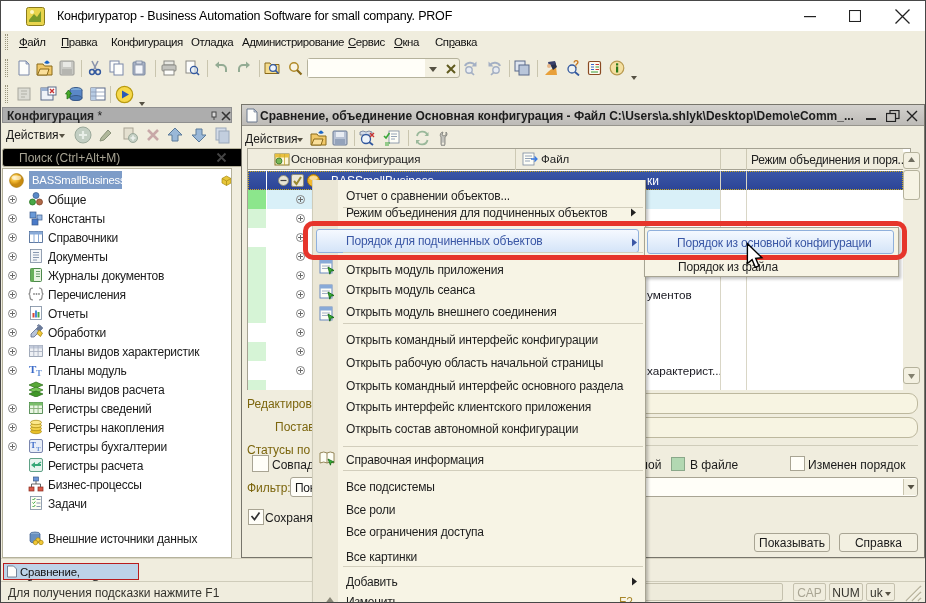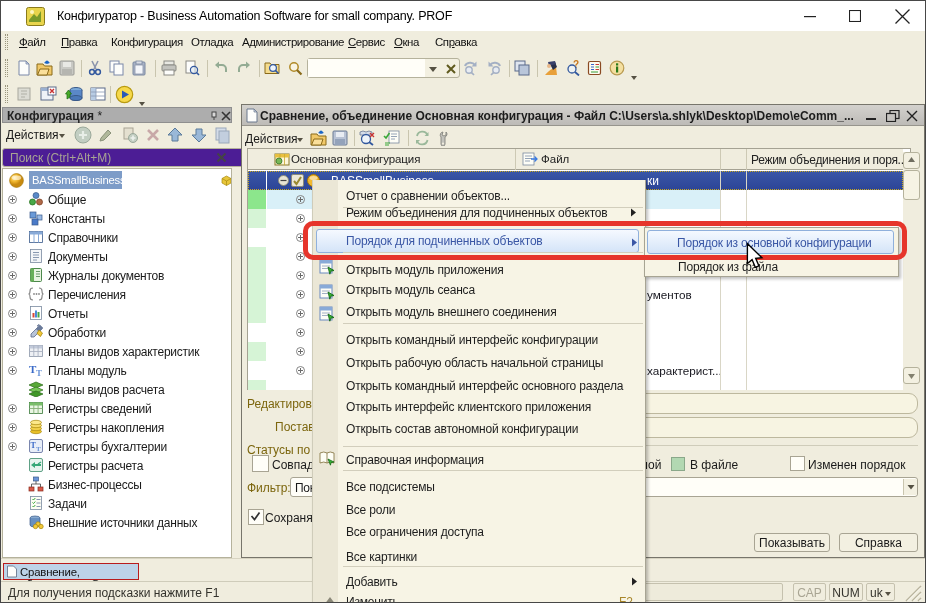--- a/index.html
+++ b/index.html
@@ -17,21 +17,21 @@
   .mitem u { text-decoration:underline; }
   
   .grip { position:absolute; width:3px; border-left:1px dotted #9a967e; border-right:1px dotted #9a967e; }
   .tsep { position:absolute; width:1px; background:#c9c5ae; }
   .ico { position:absolute; width:16px; height:16px; }
   .ico svg { display:block; }
   
   #lpanel { left:2px; top:106px; width:230px; height:452px; }
   #lphead { position:absolute; left:0; top:1px; width:230px; height:16px; background:#adadad; border:1px solid #8f8f8f; color:#222; font-weight:bold; padding:1px 0 0 4px; }
   #lpact  { position:absolute; left:0; top:18px; width:230px; height:23px; }
-  #lpsearch { position:absolute; left:0; top:42px; width:265px; height:19px; background:#4c1d95; border:1px solid #b5b29c; border-radius:3px; color:#a8a494; padding:2px 0 0 7px; }
+  #lpsearch { position:absolute; left:0; top:42px; width:265px; height:19px; background:#000000; border:1px solid #b5b29c; border-radius:3px; color:#a8a494; padding:2px 0 0 16px; }
   #lptree { position:absolute; left:0; top:62px; width:230px; height:390px; background:#fff; border:1px solid #b5b29c; overflow:hidden; }
   .trow { position:absolute; left:0; width:228px; height:19px; }
   .texp { position:absolute; left:5px; top:5px; width:9px; height:9px; border:1px solid #848484; border-radius:50%; }
   .texp:before { content:""; position:absolute; left:1px; top:3px; width:5px; height:1px; background:#6a6a6a; }
   .texp:after  { content:""; position:absolute; left:3px; top:1px; width:1px; height:5px; background:#6a6a6a; }
   .ticon { position:absolute; left:25px; top:1px; width:16px; height:16px; }
   .tlabel { position:absolute; left:45px; top:3px; white-space:nowrap; font-size:12px; letter-spacing:-0.25px;text-align:center; }
   
   #mwin { left:241px; top:104px; width:684px; height:454px; background:#f0edde; border:1px solid #77756b; }
   #mtitle { position:absolute; left:0; top:0; width:682px; height:21px; background:linear-gradient(#d3d1cd,#bdbbb7); border-bottom:1px solid #97958d; }
@@ -506,21 +506,21 @@
   <div class="trow" style="top:325px">
         <svg class="ticon" width="16" height="16">
           <rect x="2.5" y="1.5" width="11" height="13" fill="#fdfdf4" stroke="#7a8aa0" stroke-width=".8"></rect>
           <path d="M4.5 4 l1 1 l1.8 -2" stroke="#38a838" stroke-width="1" fill="none"></path>
           <path d="M8.5 4.5 h4 M8.5 8 h4 M8.5 11.5 h4" stroke="#8898b0" stroke-width="1"></path>
           <path d="M4.5 7.5 l1 1 l1.8 -2" stroke="#38a838" stroke-width="1" fill="none"></path>
           <path d="M4.5 11 l1 1 l1.8 -2" stroke="#38a838" stroke-width="1" fill="none"></path>
         </svg>
         <span class="tlabel">Задачи</span>
       </div>
-  <div class="trow" style="top:344px">
+  <div class="trow" style="top:360px">
         <svg class="ticon" width="16" height="16">
           <ellipse cx="7" cy="4" rx="5" ry="2" fill="#88aad0" stroke="#3a5a8a" stroke-width=".7"></ellipse>
           <path d="M2 4 v7 a5 2 0 0 0 10 0 v-7" fill="#6890c0" stroke="#3a5a8a" stroke-width=".7"></path>
           <circle cx="10" cy="10" r="2.2" fill="#f2c838" stroke="#a8860a" stroke-width=".7"></circle>
           <circle cx="13" cy="12.5" r="2.2" fill="#f2c838" stroke="#a8860a" stroke-width=".7"></circle>
           <circle cx="7.5" cy="12.5" r="2.2" fill="#f2c838" stroke="#a8860a" stroke-width=".7"></circle>
         </svg>
         <span class="tlabel">Внешние источники данных</span>
       </div>
   </div>

